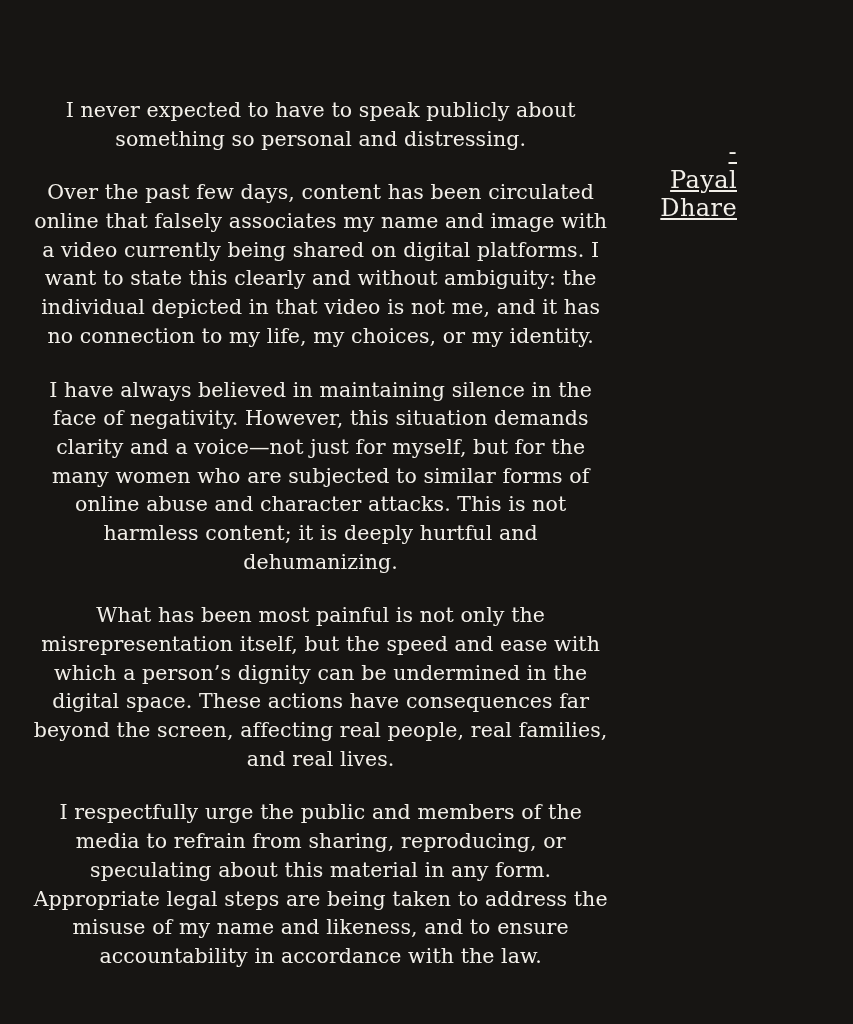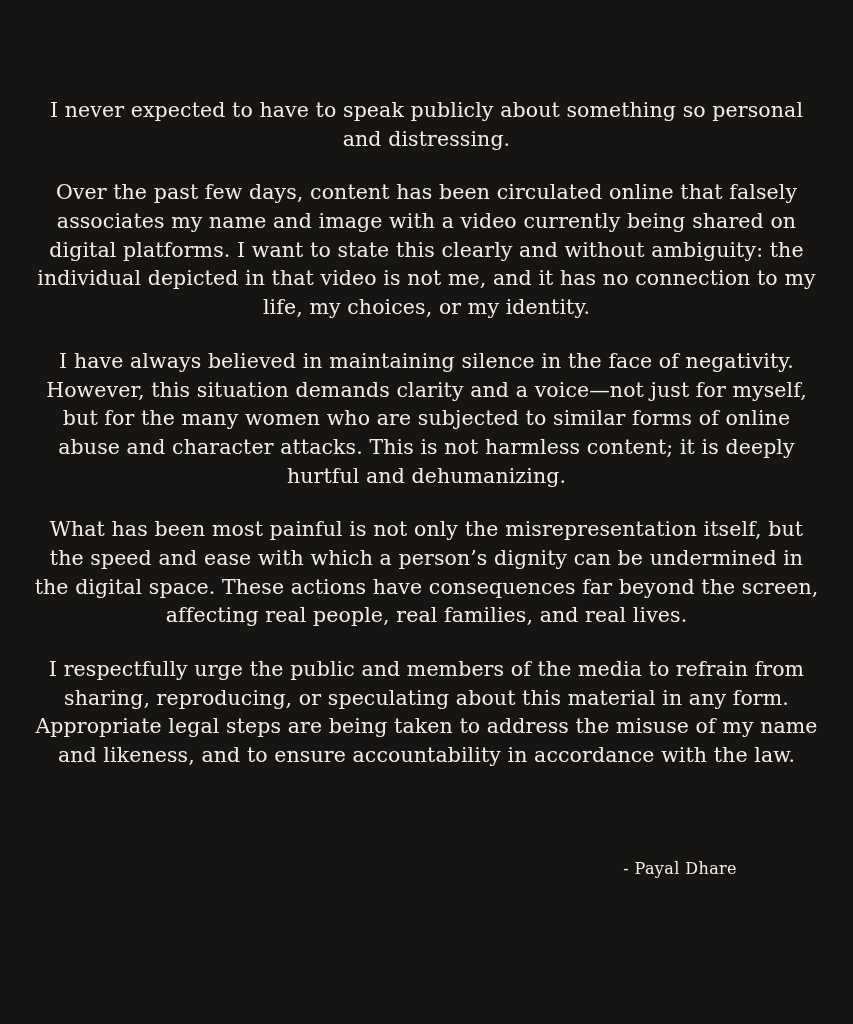--- a/index.html
+++ b/index.html
@@ -13,21 +13,21 @@
     font-family: "DejaVu Serif", serif;
     overflow: hidden;
   }
   .statement-card {
     width: 853px;
     height: 1024px;
     box-sizing: border-box;
     background: #171513;
     padding: 96px 28px 40px 28px;
     display: flex;
-    flex-direction: column;
+    flex-direction: row;
     justify-content: flex-start;
     gap: 47px;
   }
   .statement-body {
     display: flex;
     flex-direction: column;
     gap: 25px;
   }
   .para {
     color: #f2efe9;
@@ -40,23 +40,24 @@
     padding: 0 2px;
   }
   .signature-wrap {
     margin-top: 42px;
     padding-right: 88px;
     text-align: right;
   }
   .signature {
     color: #f2efe9;
     font-family: "DejaVu Serif", serif;
-    font-size: 16px;
+    font-size: 24px;
     letter-spacing: 0.4px;
     display: inline-block;
+    text-decoration: underline;
   }
 </style>
 </head>
 <body>
 
 <div class="statement-card">
   <div class="statement-body">
     <p class="para">I never expected to have to speak publicly about something so personal and distressing.</p>
     <p class="para">Over the past few days, content has been circulated online that falsely associates my name and image with a video currently being shared on digital platforms. I want to state this clearly and without ambiguity: the individual depicted in that video is not me, and it has no connection to my life, my choices, or my identity.</p>
     <p class="para">I have always believed in maintaining silence in the face of negativity. However, this situation demands clarity and a voice—not just for myself, but for the many women who are subjected to similar forms of online abuse and character attacks. This is not harmless content; it is deeply hurtful and dehumanizing.</p>

